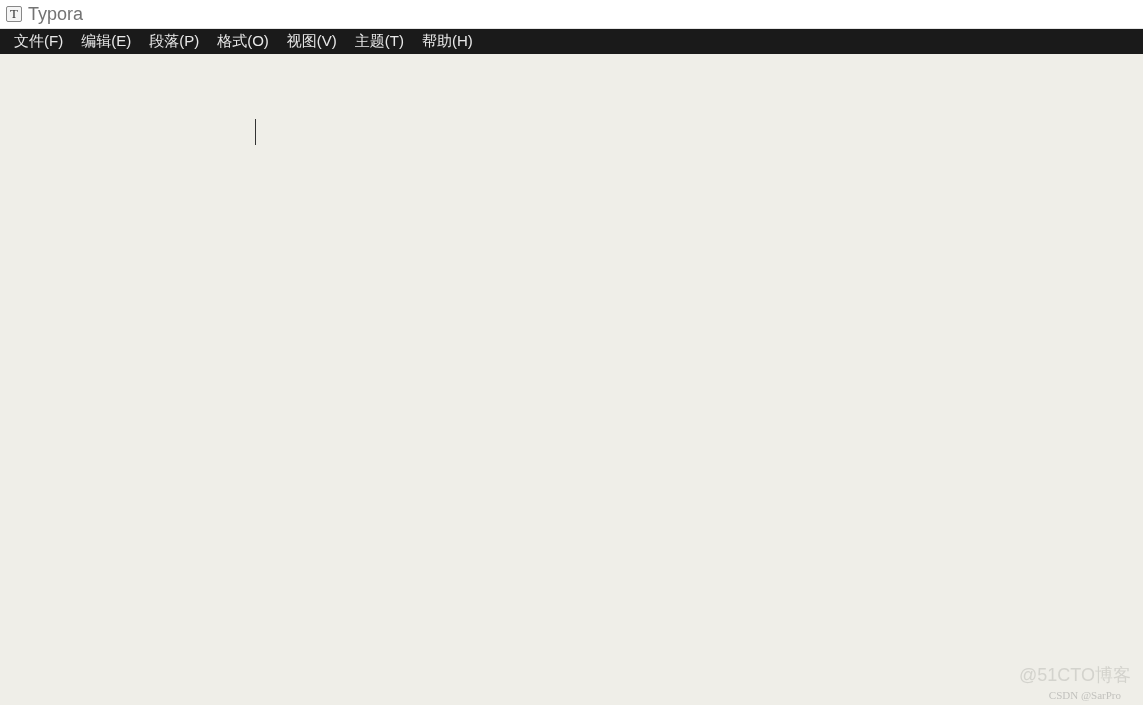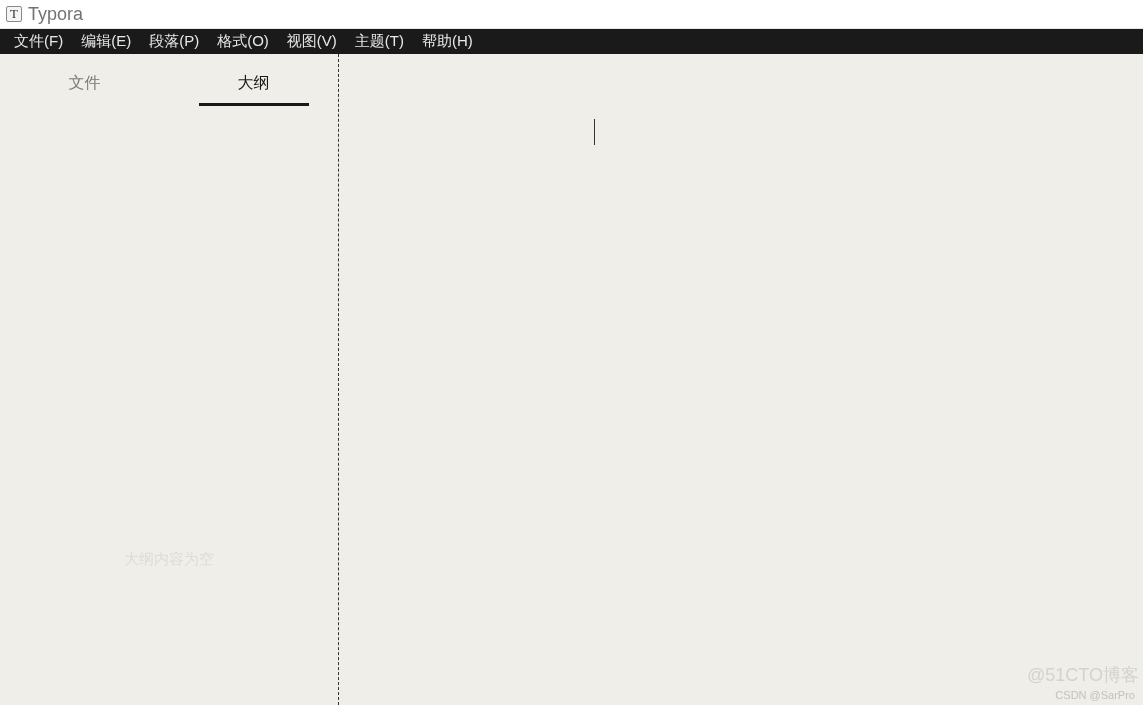--- a/index.html
+++ b/index.html
@@ -120,33 +120,33 @@
     .cursor {
       position: absolute;
       top: 65px;
       left: 255px;
       width: 1px;
       height: 26px;
       background: #333;
     }
     .watermark1 {
       position: absolute;
-      right: 4px;
+      right: 12px;
       bottom: 18px;
       font-size: 18px;
       color: rgba(160,160,155,0.35);
       font-family: Arial, sans-serif;
     }
     .watermark2 {
       position: absolute;
-      right: 8px;
+      right: 22px;
       bottom: 4px;
       font-size: 11px;
       color: rgba(150,150,148,0.5);
-      font-family: Liberation Sans, sans-serif;
+      font-family: Liberation Serif, serif;
     }
   </style>
 </head>
 <body>
 
 <div class="titlebar">
   <div class="app-icon">T</div>
   <div class="app-title">Typora</div>
 </div>
 
@@ -154,28 +154,19 @@
   <div class="menu-item">文件(F)</div>
   <div class="menu-item">编辑(E)</div>
   <div class="menu-item">段落(P)</div>
   <div class="menu-item">格式(O)</div>
   <div class="menu-item">视图(V)</div>
   <div class="menu-item">主题(T)</div>
   <div class="menu-item">帮助(H)</div>
 </div>
 
 <div class="content">
-  <div class="sidebar">
-    <div class="sidebar-tabs">
-      <div class="sidebar-tab inactive">文件</div>
-      <div class="sidebar-tab active">大纲</div>
-    </div>
-    <div class="sidebar-body">
-      <div class="outline-empty">大纲内容为空</div>
-    </div>
-  </div>
   <div class="editor">
     <div class="cursor"></div>
   </div>
 </div>
 
 <div class="watermark1">@51CTO博客</div>
 <div class="watermark2">CSDN @SarPro</div>
 
 </body></html>

